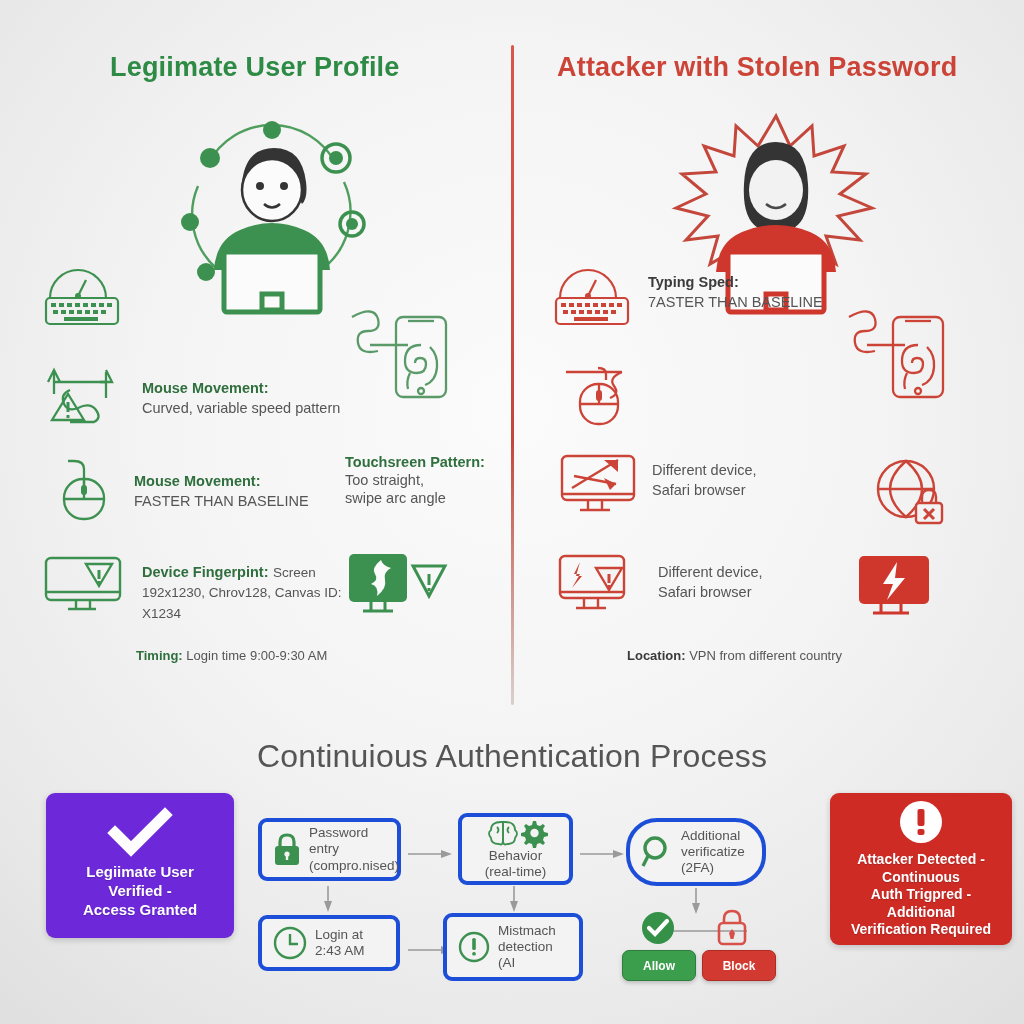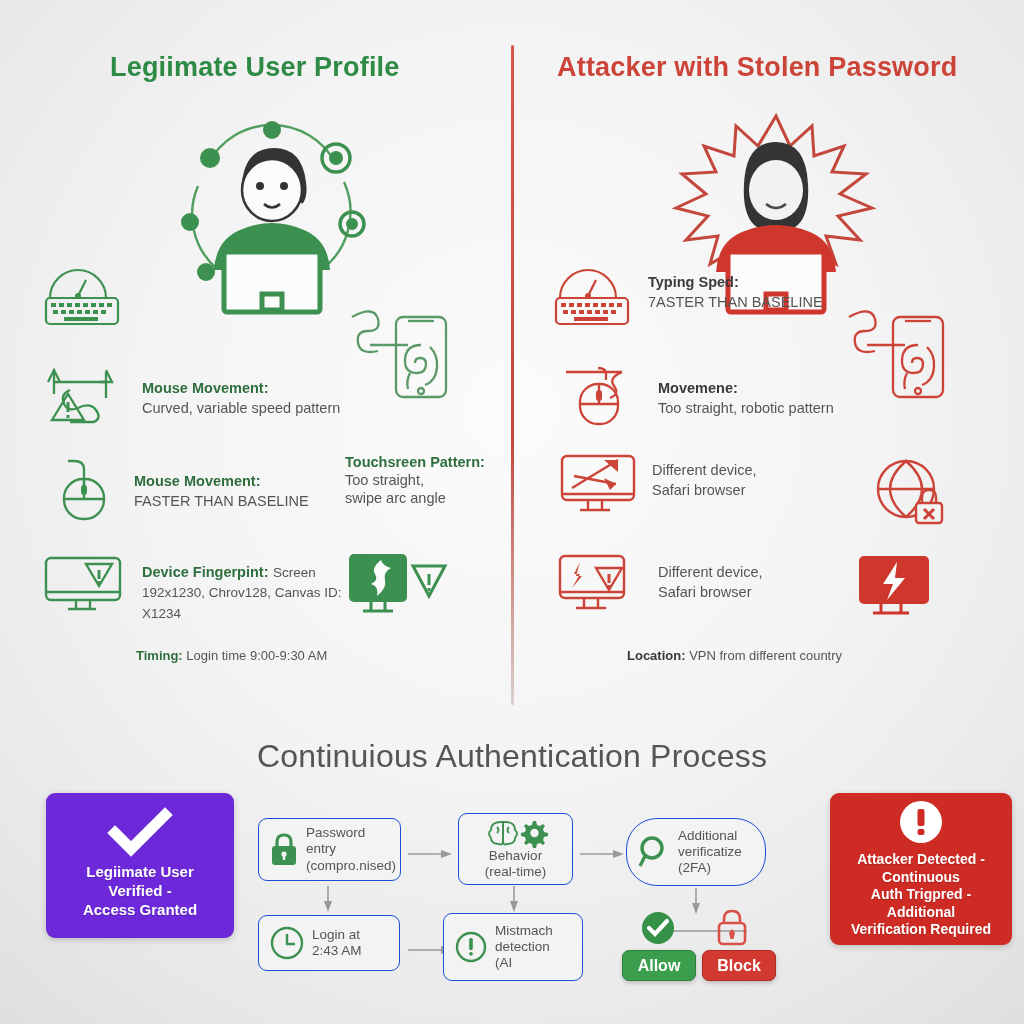--- a/index.html
+++ b/index.html
@@ -52,28 +52,28 @@
     color:#fff;text-align:center;font-weight:bold;
     box-shadow:0 2px 6px rgba(0,0,0,.18);
     padding:8px 10px;box-sizing:border-box;
   }
   .verdict .vtxt{font-size:15px;line-height:1.26;margin-top:6px;text-shadow:0 1px 1px rgba(0,0,0,.18);}
   .verdict.green{background:#6d28d9;}
   .verdict.red{background:#ce2b25;}
   .verdict.red .vtxt{font-size:14px;}
 
   .fbox{
-    border:1px solid #1d4ed8;border-radius:9px;background:#f3f3f3;
+    border:4px solid #1d4ed8;border-radius:9px;background:#f3f3f3;
     display:flex;align-items:center;gap:7px;
     padding:8px 10px;box-sizing:border-box;
   }
   .fbox .ftxt{font-size:13.5px;color:#555;line-height:1.2;}
 
   .pill{
-    border-radius:7px;color:#fff;font-weight:bold;font-size:16px;
+    border-radius:7px;color:#fff;font-weight:bold;font-size:12px;
     display:flex;align-items:center;justify-content:center;
     box-shadow:0 2px 4px rgba(0,0,0,.2);
   }
   .pill.allow{background:#3b9e4c;border:1px solid #2f7d3d;}
   .pill.block{background:#d23a31;border:1px solid #b02b24;}
 
   .arrow-h{height:12px;display:flex;align-items:center;}
   svg{display:block;overflow:visible;}
 </style>
 </head>
@@ -307,24 +307,20 @@
           <path d="M6 10 L62 10"></path>
           <path d="M46 18 L46 12 q0 -6 -8 -6"></path>
           <rect x="20" y="22" width="38" height="40" rx="18"></rect>
           <path d="M39 22 L39 42"></path>
             <path d="M20 42 L58 42"></path>
           <path d="M62 10 q-14 6 -8 14 q6 8 -4 12"></path>
         </g>
         <rect x="36" y="28" width="6" height="11" rx="3" fill="#cc4437"></rect>
       </svg>
     </span>
-    <span class="txt" style="padding-top:16px;">
-      <span class="lbl">Movemene:</span><br>
-      <span class="val">Too straight, robotic pattern</span>
-    </span>
   </div>
 
   <div class="abs feat" style="left:556px;top:452px;width:300px;">
     <span class="icon">
       <svg width="84" height="66" viewBox="0 0 84 66">
         <g fill="none" stroke="#cc4437" stroke-width="2.4">
           <rect x="6" y="4" width="72" height="44" rx="5"></rect>
           <path d="M6 42 L78 42"></path>
           <path d="M32 48 L32 57 M24 58 L54 58 M46 48 L46 57"></path>
           <path d="M16 36 L62 8"></path>

